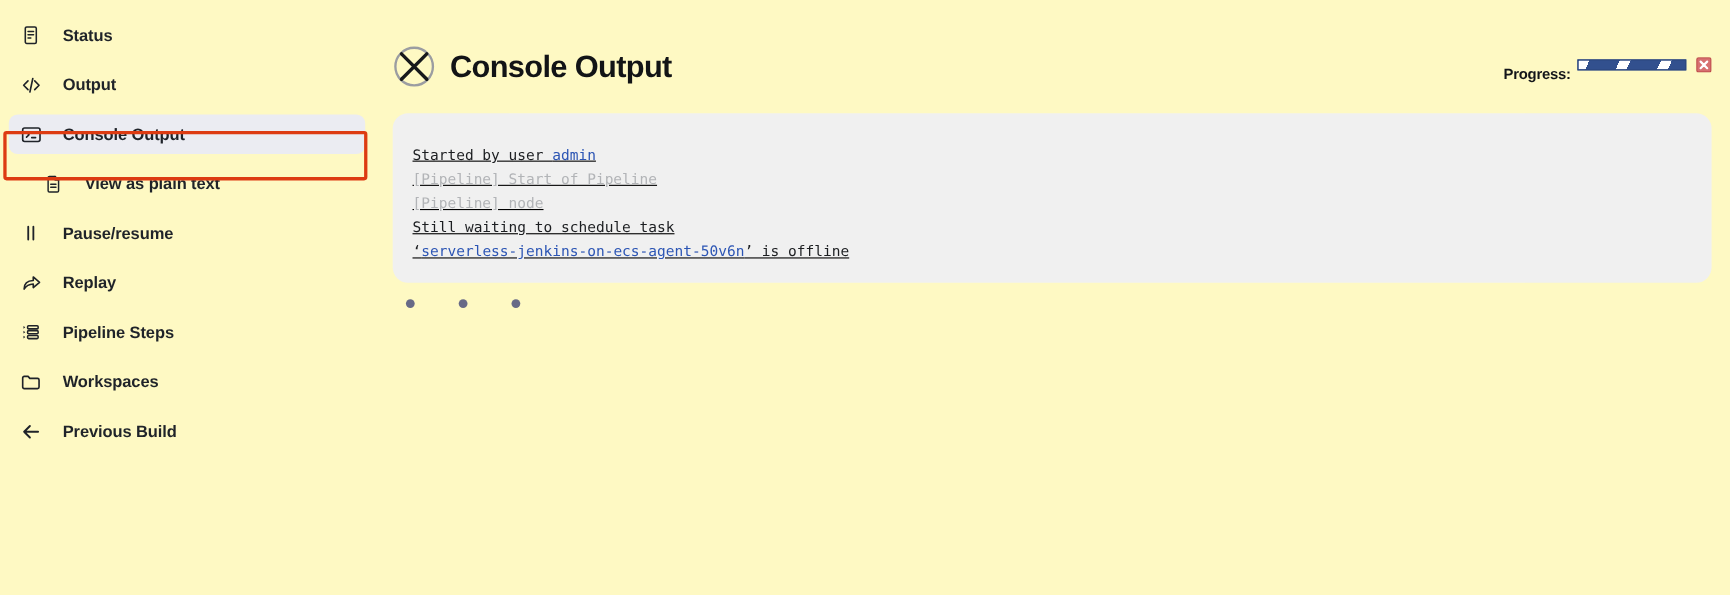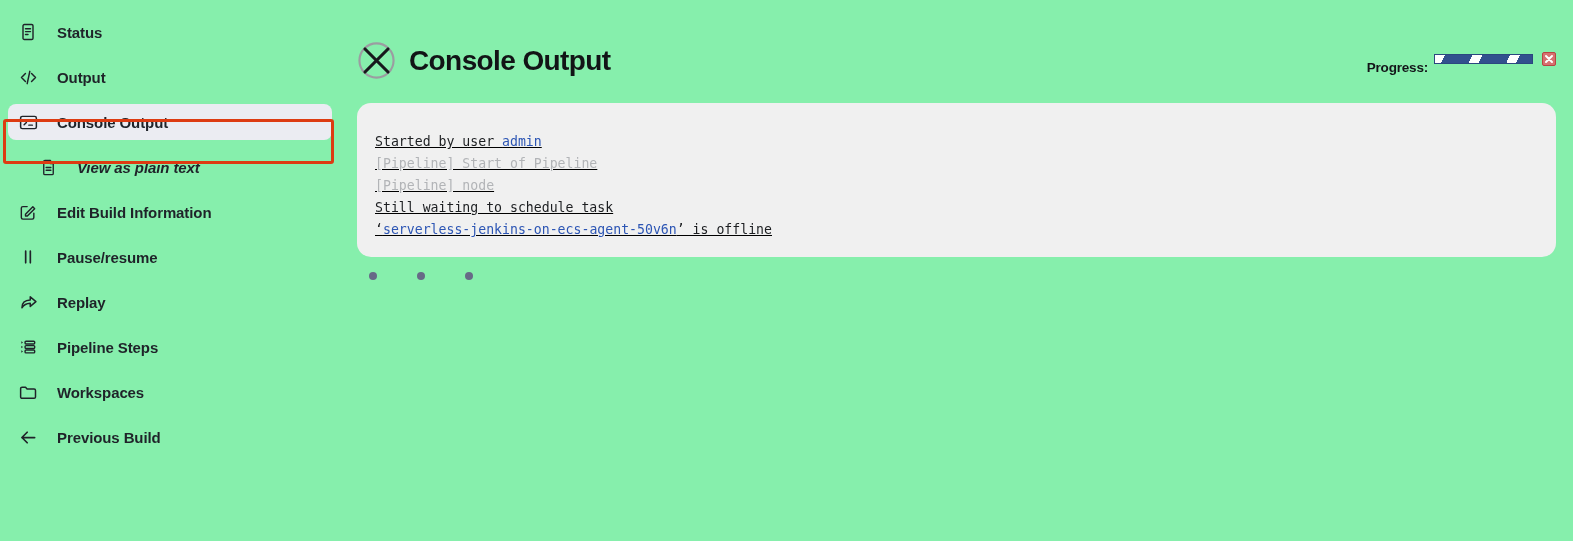--- a/index.html
+++ b/index.html
@@ -3,21 +3,21 @@
 <meta charset="utf-8">
 <style>
   * { box-sizing: border-box; }
   html, body {
     margin: 0; padding: 0;
     width: 1573px; height: 541px;
     background: #ffffff;
     font-family: "Liberation Sans", sans-serif;
     overflow: hidden;
   }
-  .page { position: relative; width: 1573px; height: 541px; background: #86efac; }
+  .page { position: relative; width: 1573px; height: 541px; background: #fef9c3; }
 
   
   .sidebar {
     position: absolute; left: 0; top: 14px;
     width: 340px;
   }
   .nav-item {
     position: relative;
     display: flex; align-items: center;
     height: 36px;
@@ -44,21 +44,21 @@
   .nav-item.active { background: #ebecf2; }
   
   .annot {
     position: absolute;
     left: 3px; top: 105px;
     width: 331px; height: 45px;
     border: 3px solid #dd3b12;
     border-radius: 3px;
     pointer-events: none;
   }
-  .nav-item.sub { margin-left: 28px; font-style: italic; }
+  .nav-item.sub { margin-left: 28px; }
   .nav-item.sub .lbl { font-weight: 600; }
 
   
   .main { position: absolute; left: 357px; top: 0; right: 0; height: 541px; }
 
   .title-row {
     position: absolute; left: 0; top: 26px;
     display: flex; align-items: center;
   }
   .status-icon { width: 39px; height: 39px; flex: 0 0 39px; }
@@ -167,29 +167,20 @@
             <svg viewBox="0 0 24 24" width="19" height="19">
               <path d="M14 3H7.5A1.5 1.5 0 0 0 6 4.5v15A1.5 1.5 0 0 0 7.5 21h9a1.5 1.5 0 0 0 1.5-1.5V7z" stroke="#1f2329" stroke-width="1.7" fill="none" stroke-linecap="round" stroke-linejoin="round"></path>
               <path d="M14 3v4h4M9 12h6M9 15.5h6" stroke="#1f2329" stroke-width="1.7" fill="none" stroke-linecap="round" stroke-linejoin="round"></path>
             </svg>
           </span>
           <span class="lbl">View as plain text</span>
         </div>
         <div class="nav-item">
           <span class="ico">
             <svg viewBox="0 0 24 24" width="20" height="20">
-              <path d="M19 13.5v5.2A1.8 1.8 0 0 1 17.2 20.5H5.8A1.8 1.8 0 0 1 4 18.7V7.3A1.8 1.8 0 0 1 5.8 5.5H11" stroke="#1f2329" stroke-width="1.7" fill="none" stroke-linecap="round" stroke-linejoin="round"></path>
-              <path d="M9 14.6l8.8-8.8 2.2 2.2-8.8 8.8H9z" stroke="#1f2329" stroke-width="1.7" fill="none" stroke-linecap="round" stroke-linejoin="round"></path>
-            </svg>
-          </span>
-          <span class="lbl">Edit Build Information</span>
-        </div>
-        <div class="nav-item">
-          <span class="ico">
-            <svg viewBox="0 0 24 24" width="20" height="20">
               <path d="M9.2 5v14M14.8 5v14" stroke="#1f2329" stroke-width="2" stroke-linecap="round" fill="none"></path>
             </svg>
           </span>
           <span class="lbl">Pause/resume</span>
         </div>
         <div class="nav-item">
           <span class="ico">
             <svg viewBox="0 0 24 24" width="21" height="21">
               <path d="M4.5 18c0-5.5 3.8-8.6 9.5-8.8V5.5L20.5 11l-6.5 5.5v-3.7C9.6 13 6.6 14.6 4.5 18z" stroke="#1f2329" stroke-width="1.7" fill="none" stroke-linecap="round" stroke-linejoin="round"></path>
             </svg>

